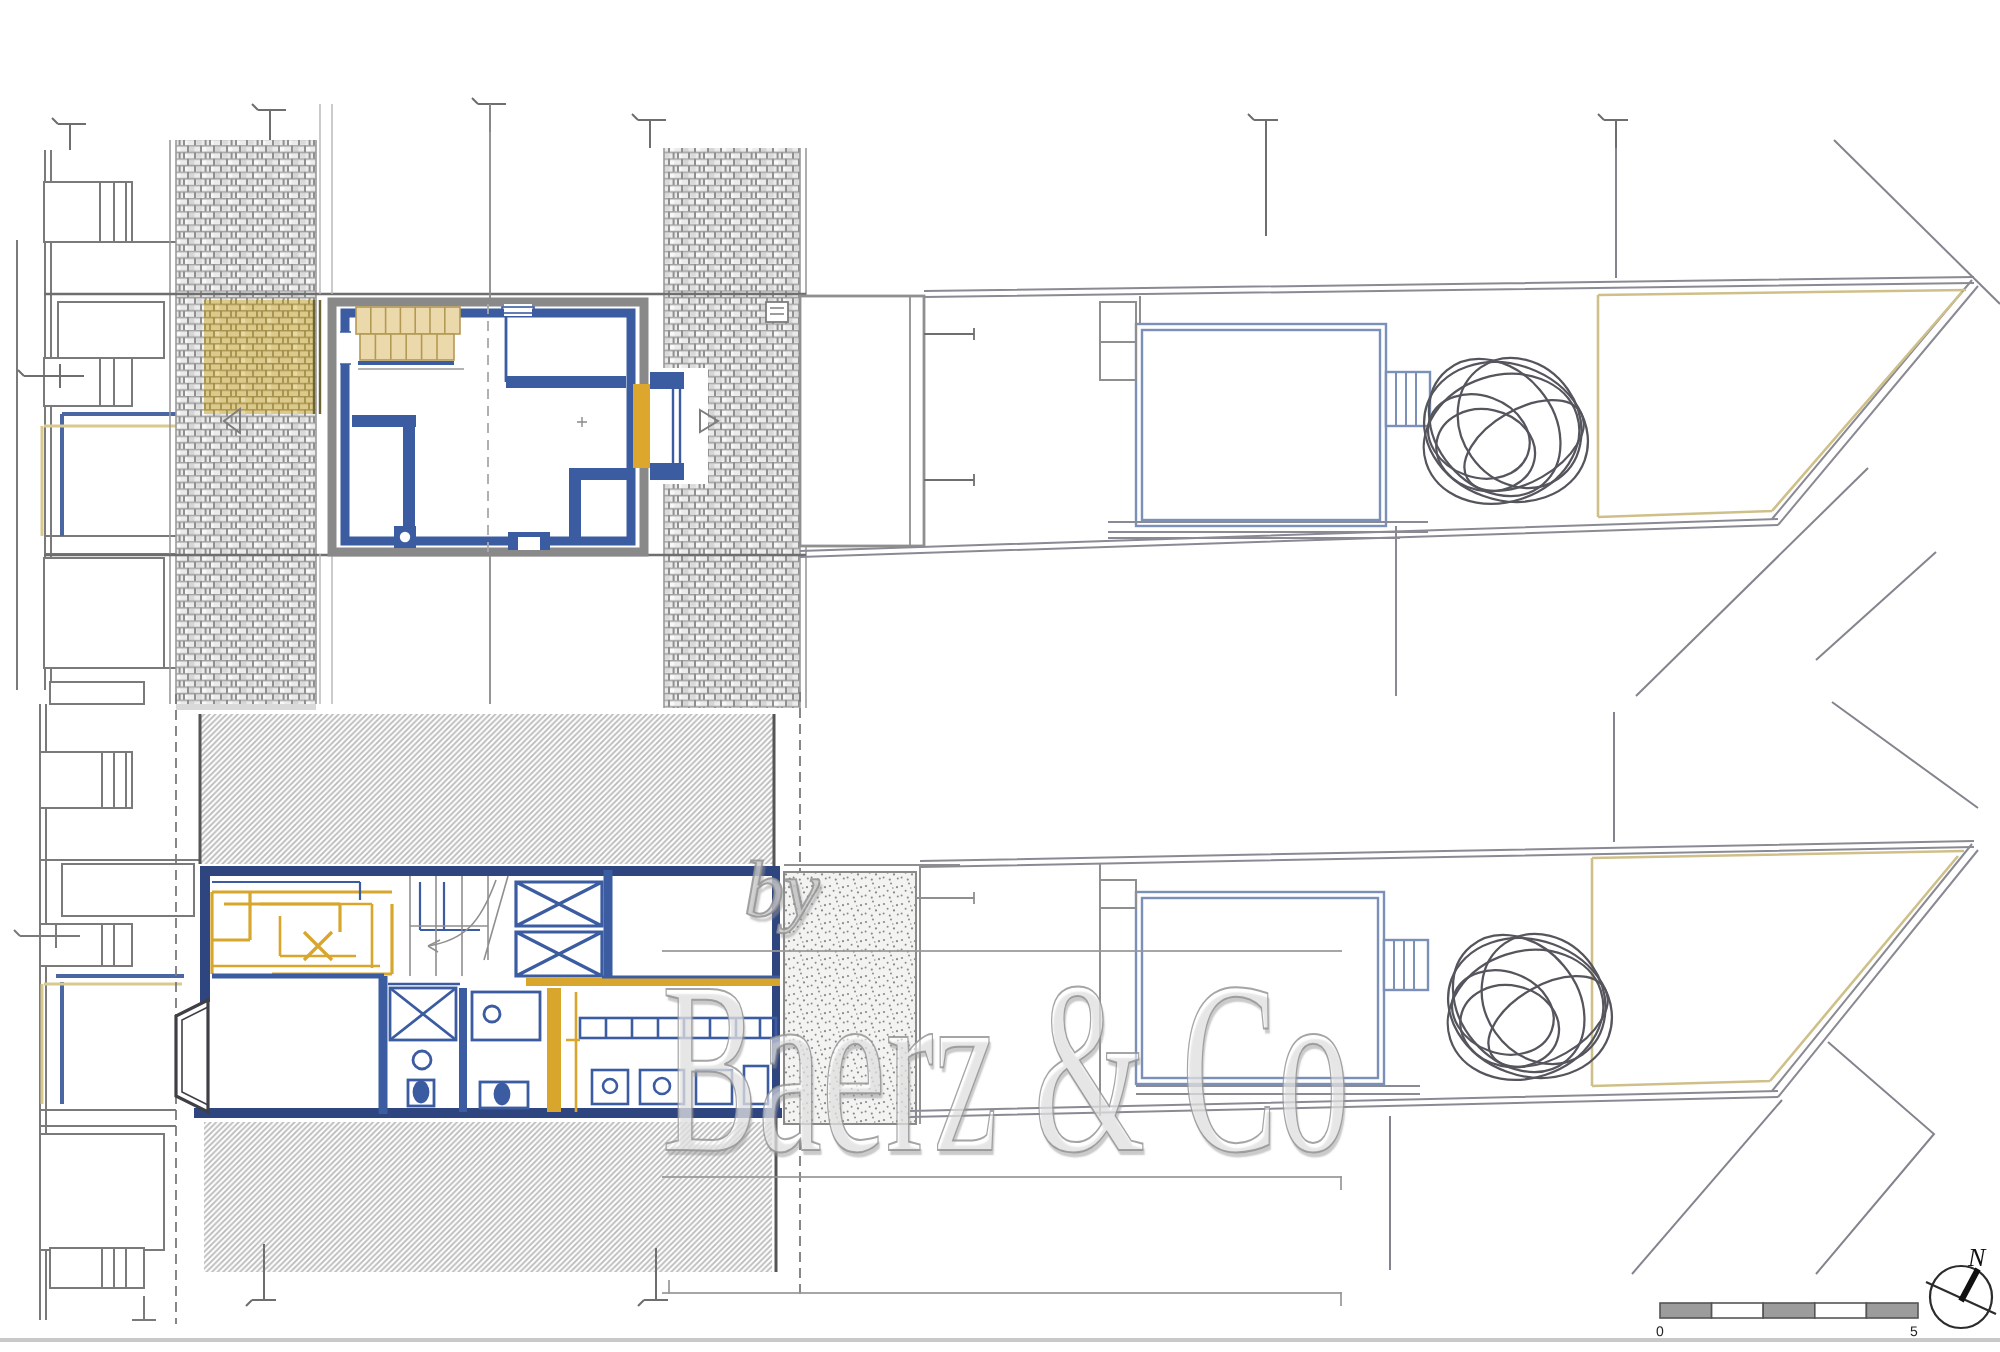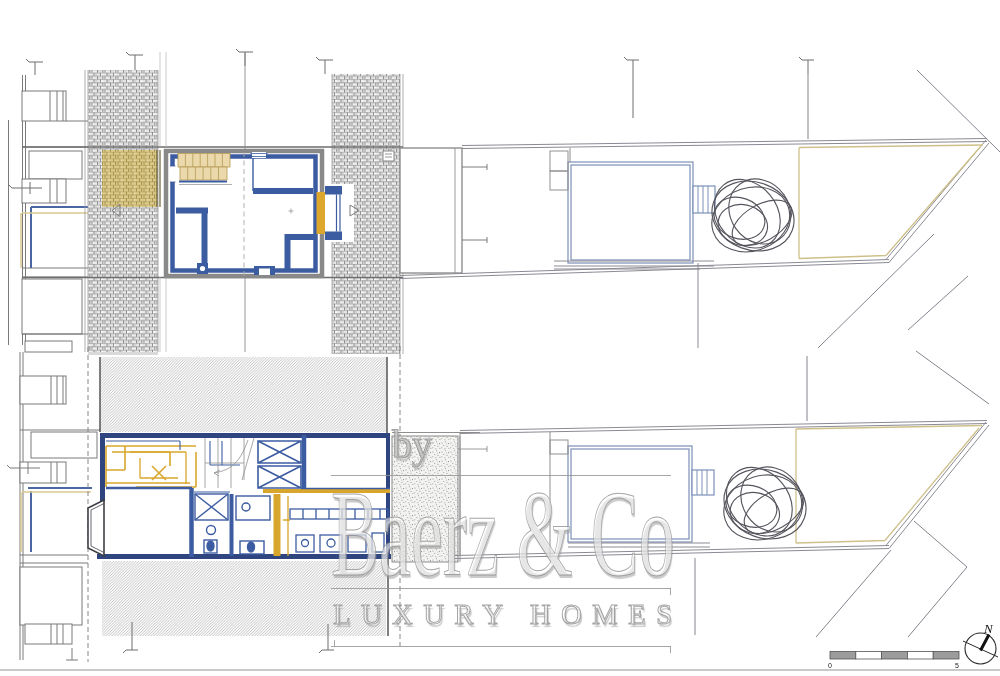--- a/index.html
+++ b/index.html
@@ -340,22 +340,21 @@
   <text x="828" y="668" font-size="7" fill="#222222" font-family="Liberation Sans, sans-serif">0</text>
   <text x="955" y="668" font-size="7" fill="#222222" font-family="Liberation Sans, sans-serif">5</text>
 
   <circle cx="980.5" cy="648.5" r="15.5" fill="none" stroke="#2b2b2b" stroke-width="1.1"></circle>
   <path d="M963,641 L998,657" stroke="#2b2b2b" stroke-width="1" fill="none"></path>
   <path d="M980.5,650.5 L989,634.5" stroke="#111111" stroke-width="3" fill="none"></path>
   <text x="984" y="633" font-size="13" font-style="italic" fill="#111111" font-family="Liberation Serif, serif">N</text>
 </g>
 </svg>
 
-<div class="wm" style="left:392px;top:421px;font-size:40px;color:rgba(200,200,200,0.8);text-align:right;">by</div>
+<div class="wm" style="left:372px;top:421px;font-size:40px;font-style:italic;color:rgba(200,200,200,0.8);text-align:right;">by</div>
 <div class="wline" style="left:331px;top:475px;width:340px;"></div>
 <div class="wm" id="baerz" style="left:331px;top:463px;font-size:123px;transform:scaleX(0.585);transform-origin:0 0;">Baerz &amp; Co</div>
 <div class="wline" style="left:331px;top:588px;width:340px;"></div>
 <div class="wline" style="left:670px;top:588px;width:1px;height:7px;"></div>
-<div class="wm" id="lux" style="left:333px;top:598px;font-size:29px;letter-spacing:10.2px;">LUXURY HOMES</div>
 <div class="wline" style="left:331px;top:646px;width:340px;"></div>
 <div class="wline" style="left:670px;top:646px;width:1px;height:7px;"></div>
 <div class="wline" style="left:334px;top:640px;width:1px;height:7px;"></div>
 </div>
 
 </body></html>

